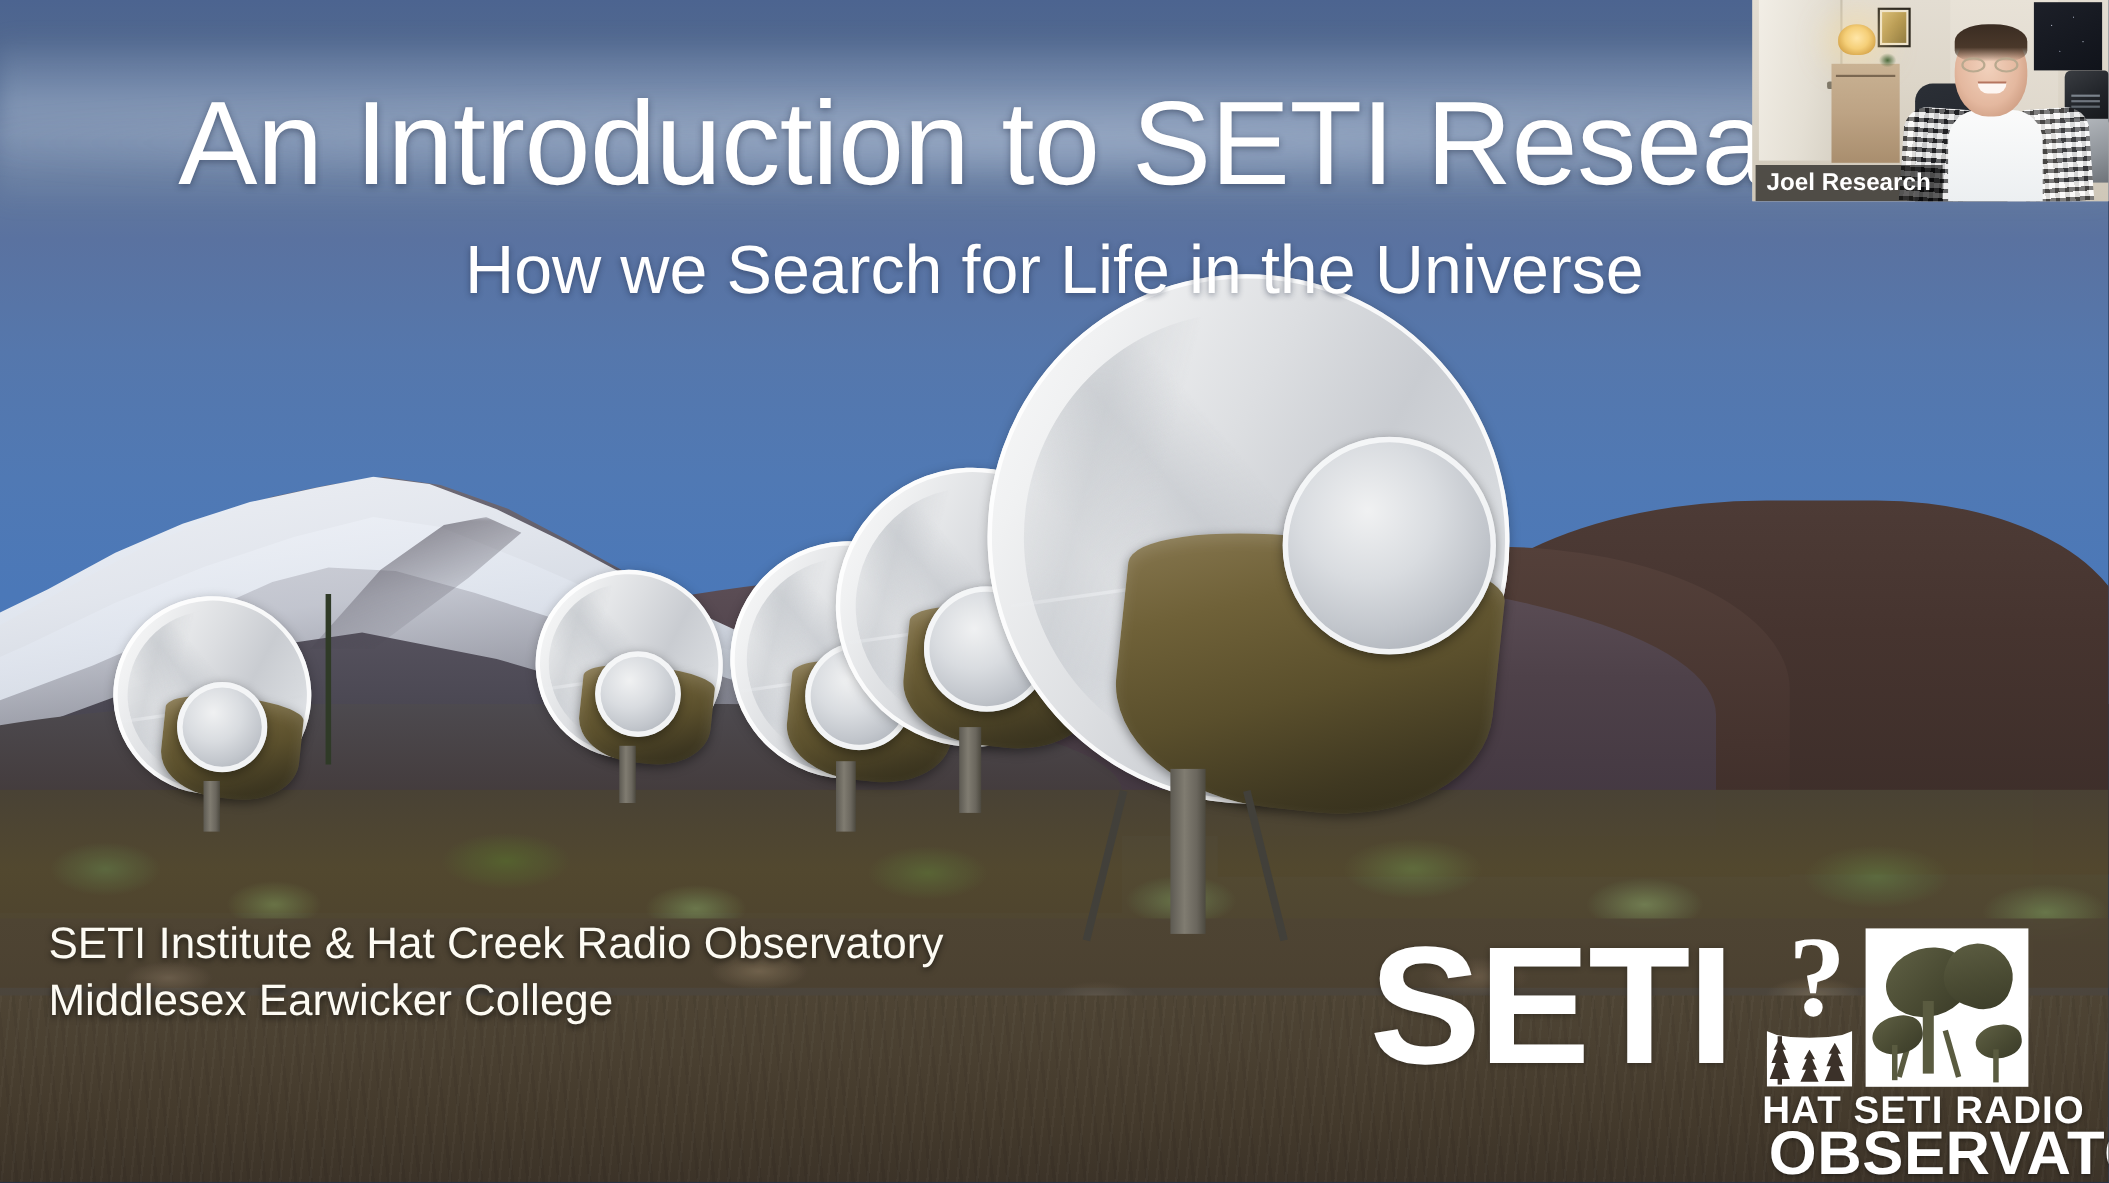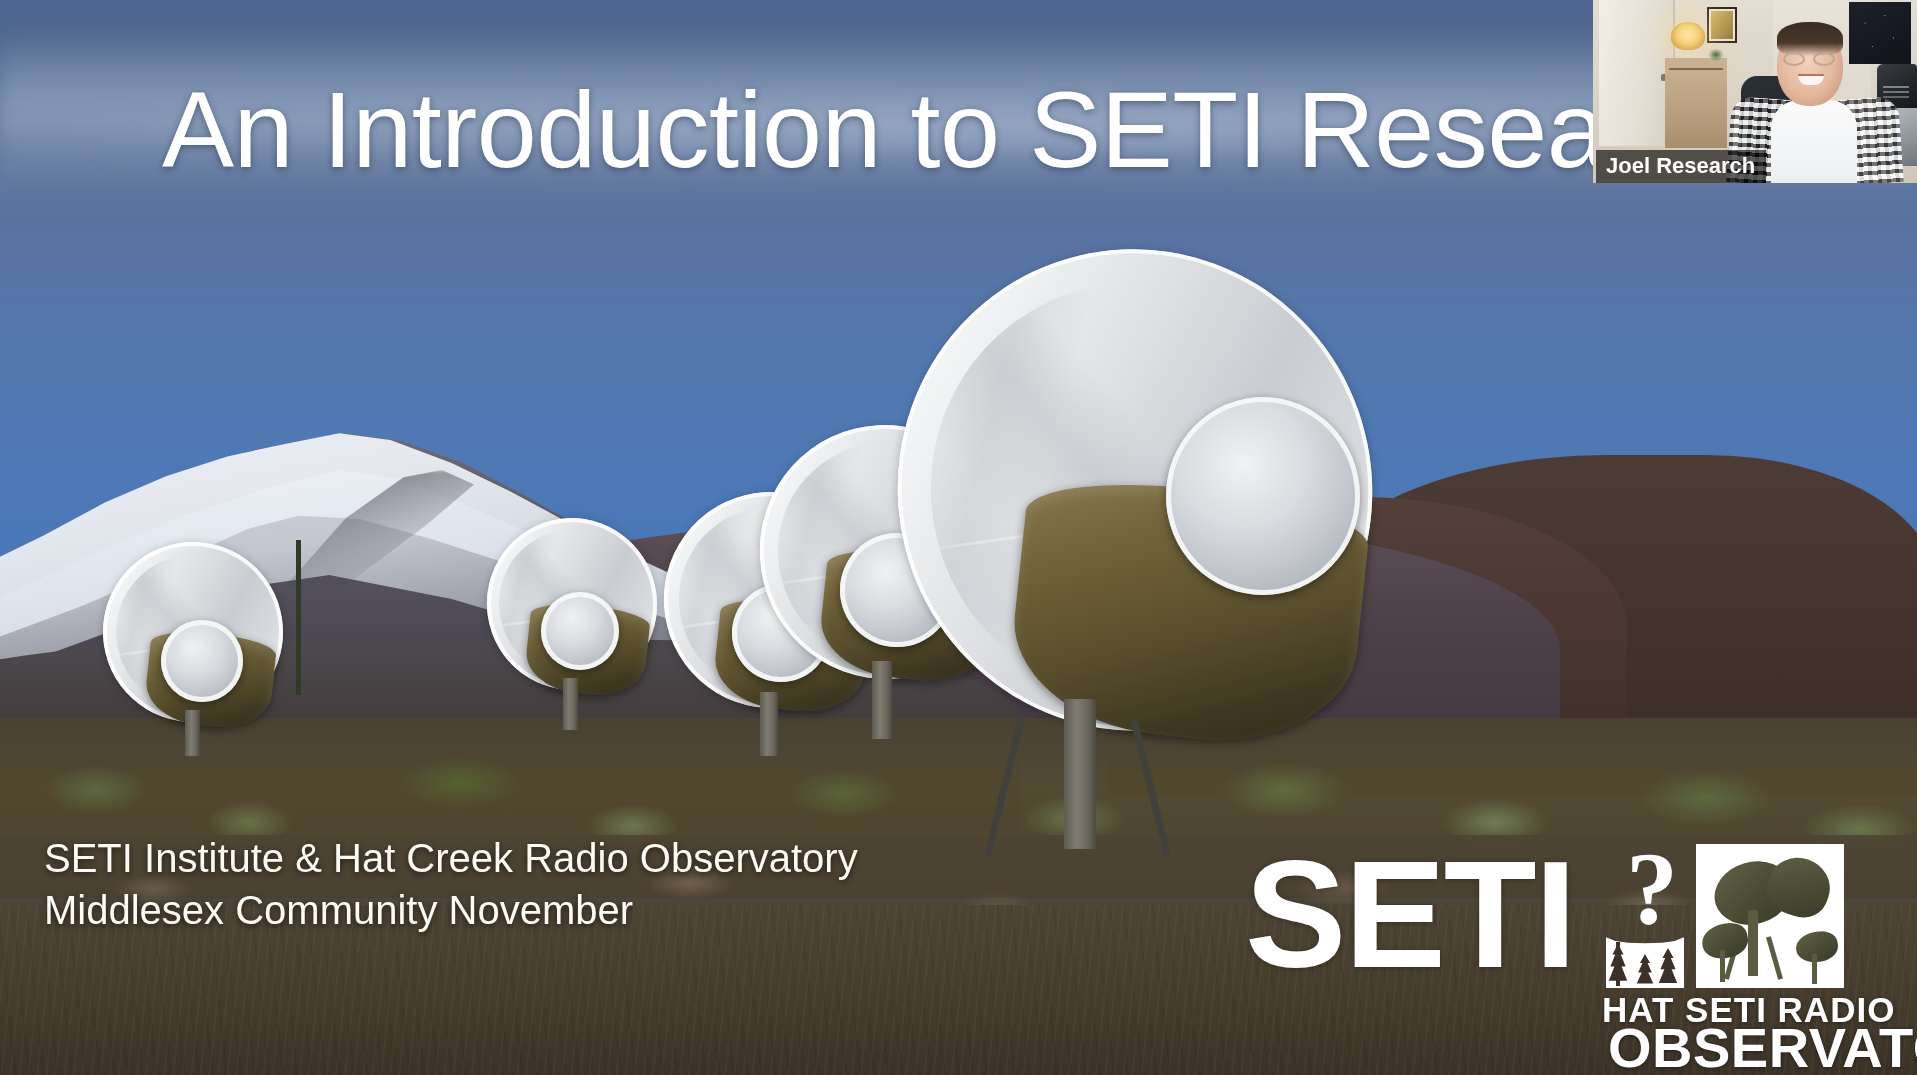--- a/index.html
+++ b/index.html
@@ -445,24 +445,25 @@
       <div class="strut"></div>
       <div class="boom" style="left:118px; top:240px; width:344px; height:248px; transform:rotate(6deg);"></div>
       <div class="subref" style="left:268px; top:148px; width:194px; height:198px;"></div>
       <div class="mast" style="left:166px; top:450px; width:32px; height:150px;"></div>
       <div class="legs" style="left:120px; top:470px; width:7px; height:140px; transform:rotate(14deg);"></div>
       <div class="legs" style="left:232px; top:470px; width:7px; height:140px; transform:rotate(-14deg);"></div>
     </div>
 
     <div class="title">An Introduction to SETI Research</div>
 
+    <div class="subtitle">How we Search for Life in the Universe</div>
 
     <div class="byline">
       <div>SETI Institute &amp; Hat Creek Radio Observatory</div>
-      <div>Middlesex Community November</div>
+      <div>Middlesex Earwicker College</div>
     </div>
 
     <div class="seti-logo">
       <div class="seti-word">SETI</div>
     </div>
 
     <div class="hcro">
       <div class="hcro-qmark">?</div>
 
       <div class="hcro-badge">

